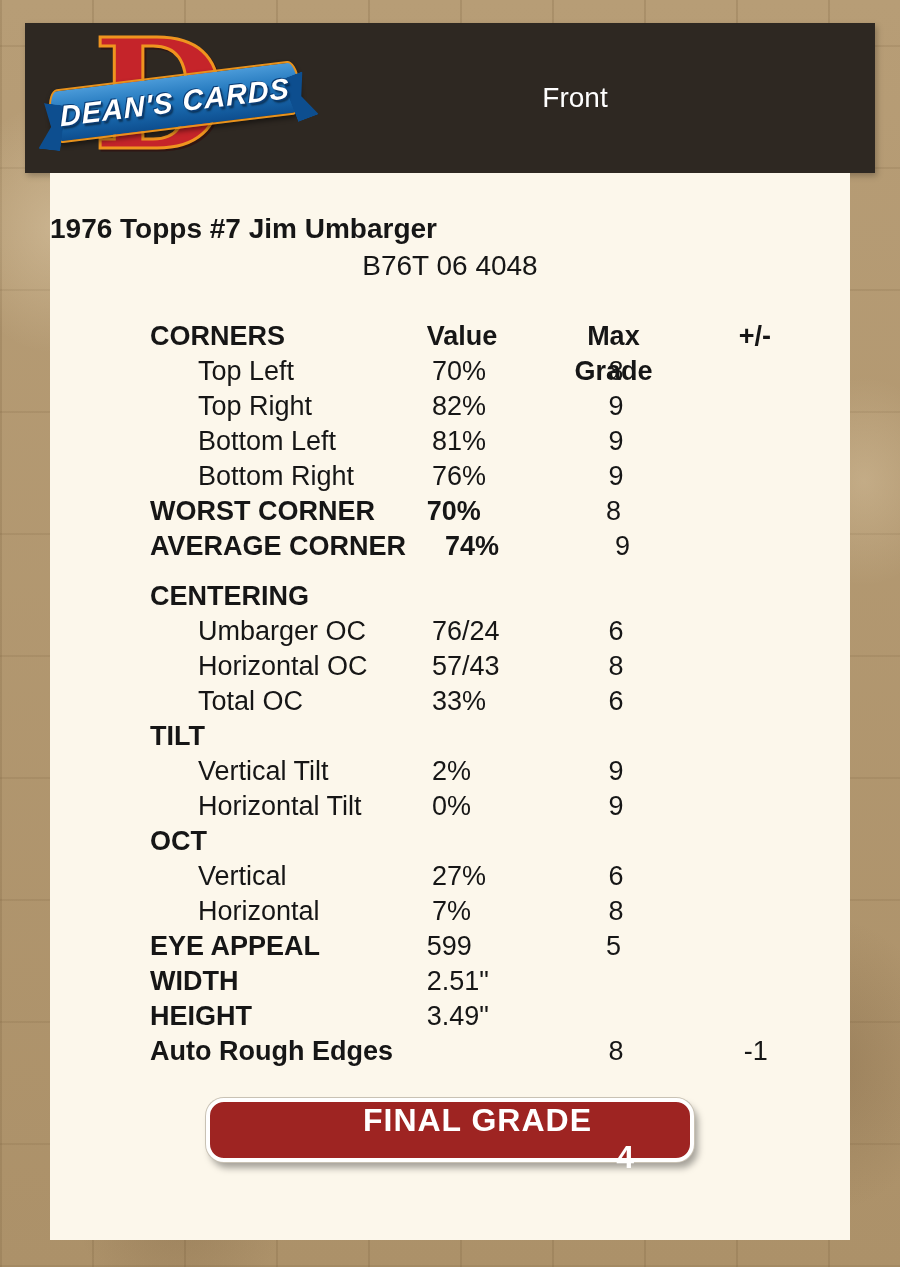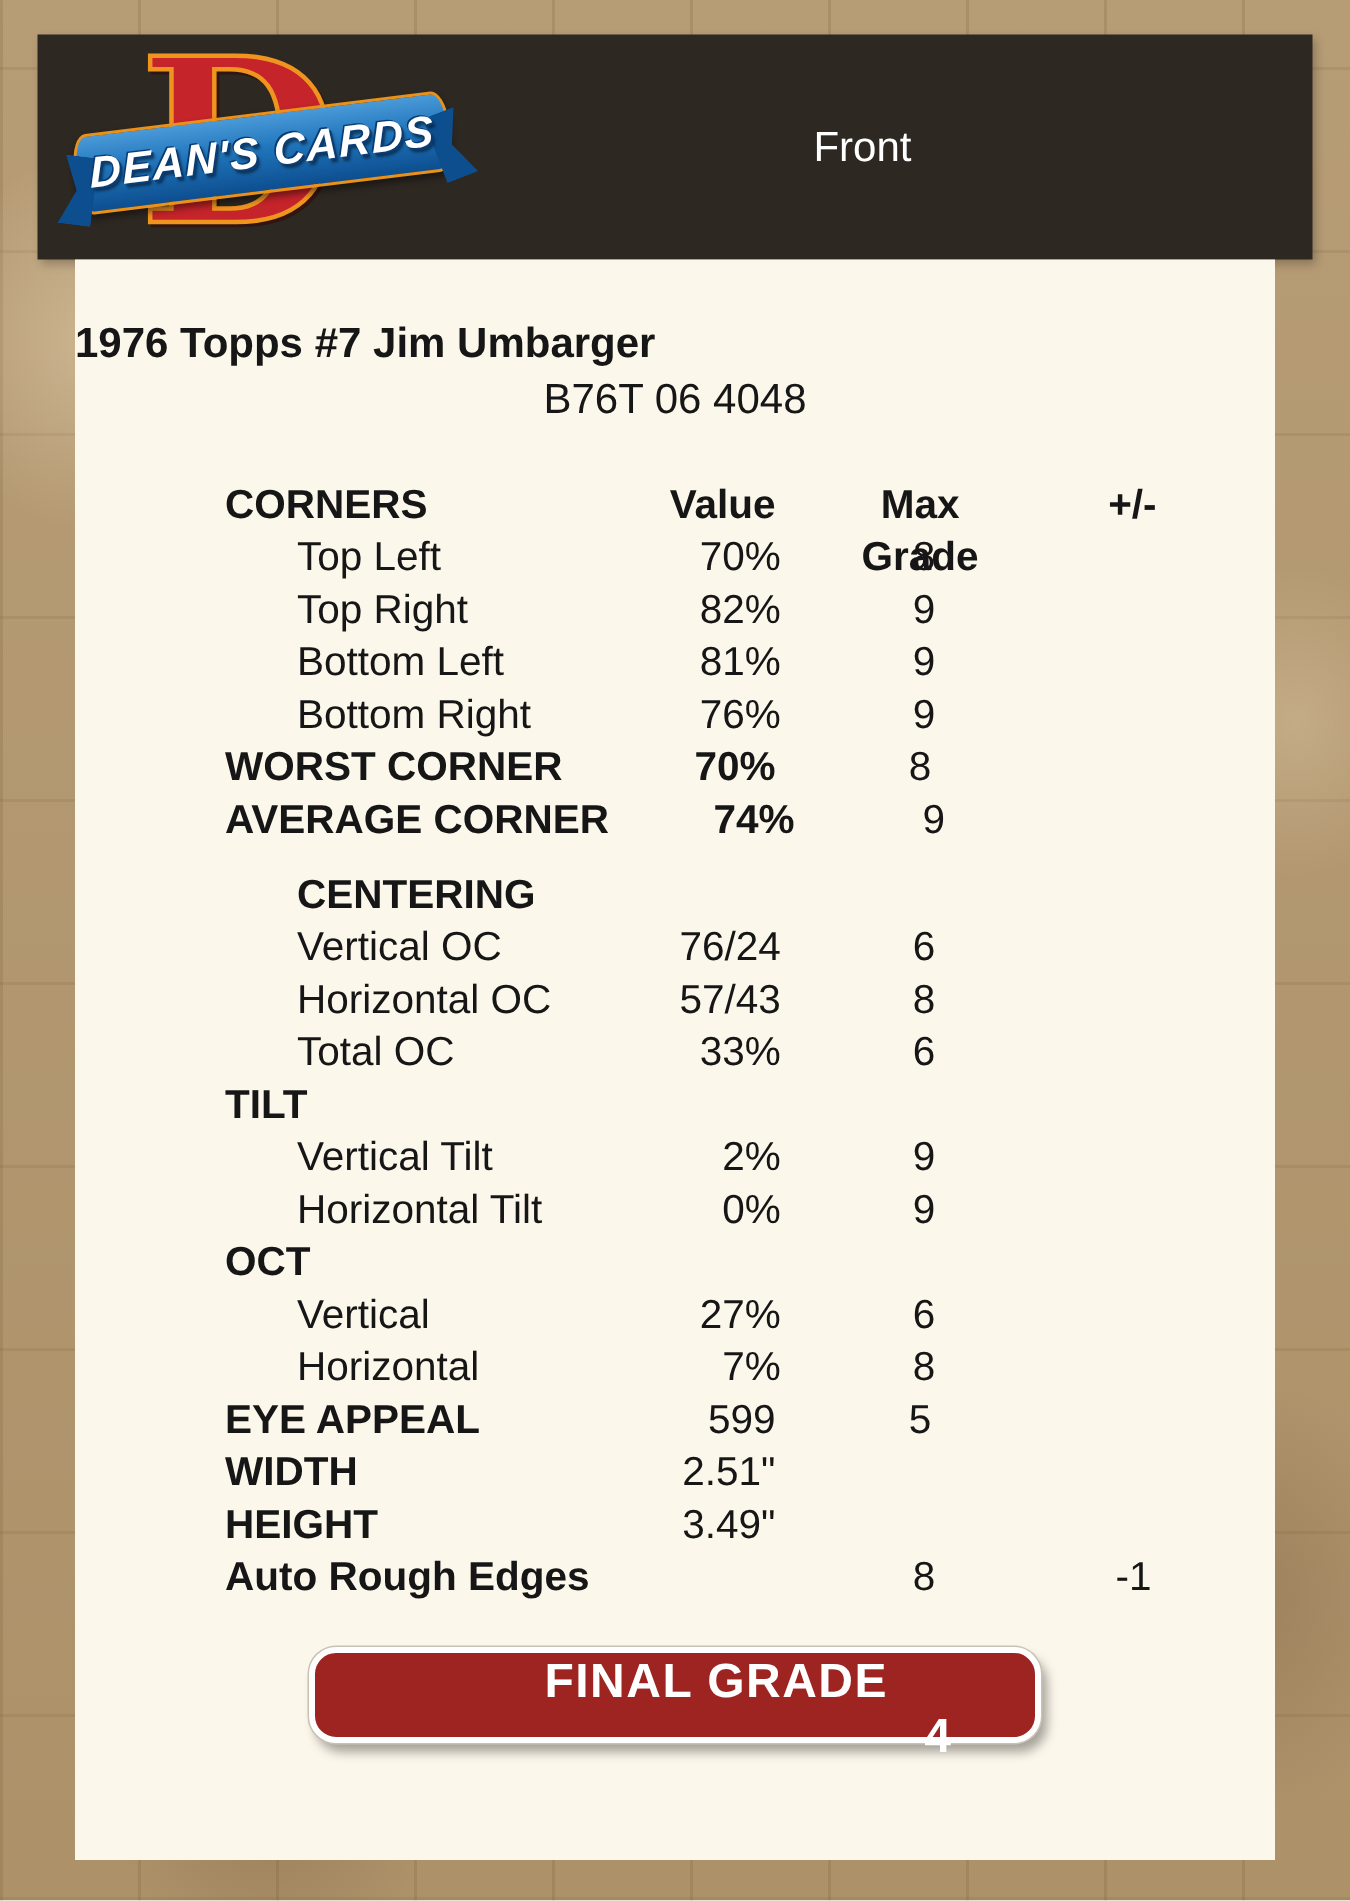--- a/index.html
+++ b/index.html
@@ -77,24 +77,24 @@
   
   .panel{
     position:absolute;left:50px;top:173px;width:800px;height:1067px;
     background:var(--panel-bg);
   }
   .card-title{margin-top:39px;font-weight:bold;font-size:28px;line-height:34px;}
   .card-code{margin-top:3px;text-align:center;font-size:28px;line-height:34px;}
   
   .grades{width:650px;margin:36px 0 0 100px;}
   .row{display:flex;height:35px;line-height:35px;font-size:27px;gap:39px;}
-  .row.gap{margin-top:15px;margin-left:48px;}
+  .row.gap{margin-top:15px;}
   .c-label{width:290px;white-space:nowrap;}
   .c-label.indent{padding-left:48px;}
-  .c-value{width:110px;text-align:right;}
+  .c-value{width:110px;text-align:left;}
   .c-max{width:140px;text-align:center;}
   .c-adj{width:110px;text-align:center;}
   .bold{font-weight:bold;}
   
   .final-btn{
     width:488px;height:64px;margin:29px auto 0;
     background:var(--accent-red);
     border:4px solid #fff;border-radius:18px;
     box-shadow:0 0 0 1px #c9c2b4,4px 6px 7px rgba(0,0,0,.35);
     display:flex;align-items:center;
@@ -170,21 +170,21 @@
           <span class="c-max">9</span>
           <span class="c-adj"></span>
         </div>
         <div class="row gap">
           <span class="c-label bold">CENTERING</span>
           <span class="c-value"></span>
           <span class="c-max"></span>
           <span class="c-adj"></span>
         </div>
         <div class="row">
-          <span class="c-label indent">Vertical OC</span>
+          <span class="c-label indent">Umbarger OC</span>
           <span class="c-value">76/24</span>
           <span class="c-max">6</span>
           <span class="c-adj"></span>
         </div>
         <div class="row">
           <span class="c-label indent">Horizontal OC</span>
           <span class="c-value">57/43</span>
           <span class="c-max">8</span>
           <span class="c-adj"></span>
         </div>

